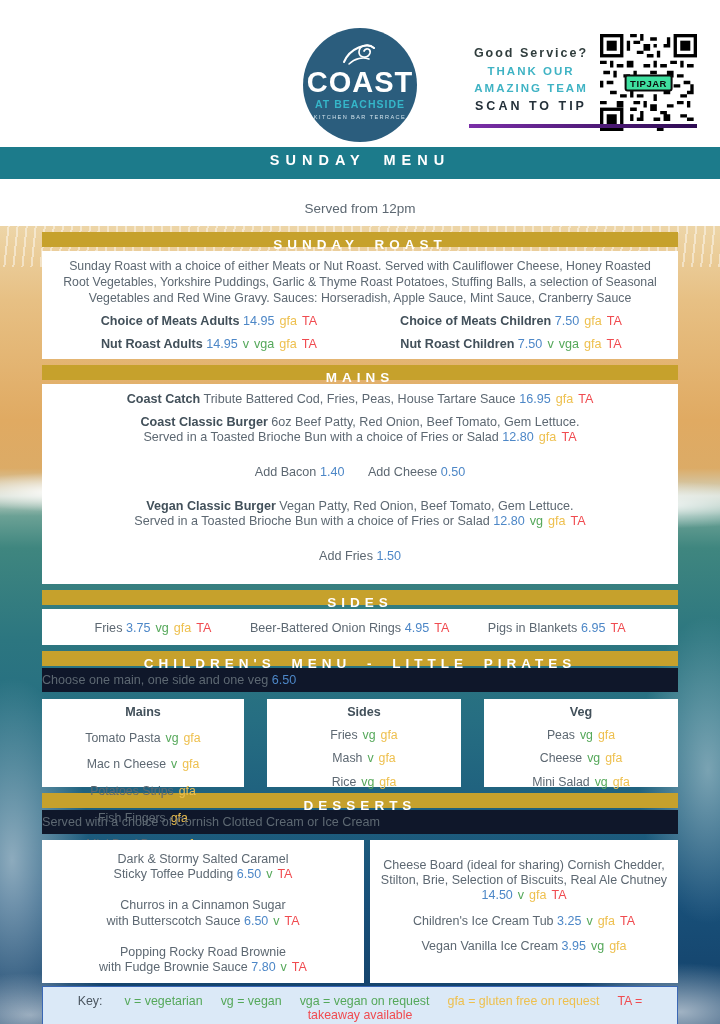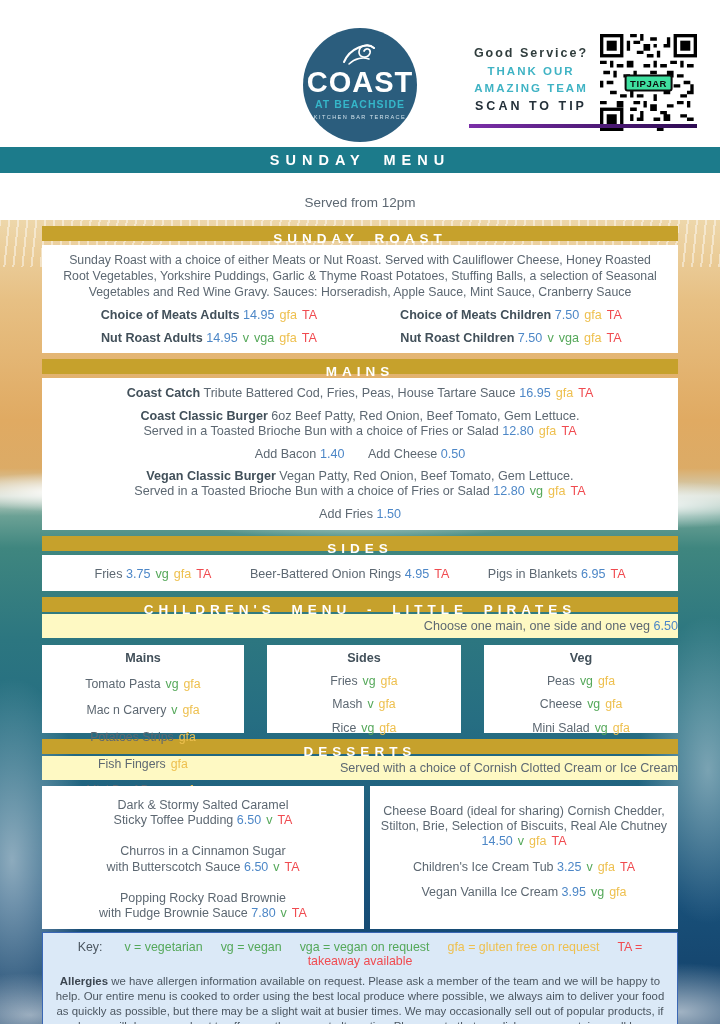--- a/index.html
+++ b/index.html
@@ -49,21 +49,21 @@
   .qr svg{display:block; width:97px; height:97px;}
   .qr-label{
     position:absolute; left:50%; top:50%; transform:translate(-50%,-50%);
     background:#3fe0a0; border:2px solid #0c0c0c; border-radius:3px;
     font-size:9.5px; font-weight:bold; color:#0c0c0c; padding:1px 4px; letter-spacing:.5px;
   }
   .purple-line{position:absolute; right:23px; top:124px; width:228px; height:4px;
     background:linear-gradient(90deg,#7b2fa8,#2d0a52);}
   
   .teal-banner{
-    height:26px; line-height:26px; background:var(--teal); color:#fff;
+    height:32px; line-height:26px; background:var(--teal); color:#fff;
     text-align:center; font-weight:bold; font-size:14.5px; letter-spacing:6px; word-spacing:8px;
   }
   .served{background:#fff; text-align:center; color:var(--txt); font-size:13.5px; padding:22px 0 10px;}
   .content{padding:0 42px;}
   .gold-banner{
     margin-top:6px; height:15px; line-height:25px; background:var(--gold); color:#fff;
     text-align:center; font-weight:bold; font-size:13.5px; letter-spacing:5px; word-spacing:7px;
   }
   .card{background:#fff; margin-top:4px; padding:8px 16px; text-align:center;}
   
@@ -72,24 +72,24 @@
   .ds{color:var(--txt);}
   .pr{color:var(--blue);}
   .tag{margin-left:5px; font-weight:normal;}
   .tag-v,.tag-vg,.tag-vga{color:var(--green);}
   .tag-gfa{color:var(--gfaC);}
   .tag-ta{color:var(--taC);}
   .roast-grid{display:grid; grid-template-columns:1fr 1fr; row-gap:9px; margin-top:7px; font-size:12.6px;}
   .mi{font-size:12.6px; line-height:1.18; margin-top:8px;}
   .mi:first-child{margin-top:0;}
   .mi .ds{line-height:1.18;}
-  .addon{display:inline-block; margin:0 10px; color:var(--txt); font-size:12.6px;}
+  .addon{display:inline-block; margin:12px 10px; color:var(--txt); font-size:12.6px;}
   .sides-card{padding:9px 10px;}
   .side-entry{display:inline-block; margin:0 17px; font-size:12.6px;}
-  .note-strip{background:#fef9c3; margin-top:2px; text-align:right; color:var(--txt); font-size:12.6px; padding:5px 0;}
+  .note-strip{background:#0f172a; margin-top:2px; text-align:left; color:var(--txt); font-size:12.6px; padding:5px 0;}
   
   .kid-row{display:flex; gap:23px; margin-top:7px;}
   .kid-box{background:#fff; height:88px; padding:6px 4px; text-align:center;}
   .kid-box.b1{flex:0 0 202px;}
   .kid-box.b2,.kid-box.b3{flex:1;}
   .kid-head{font-weight:bold; color:var(--ink); font-size:12.6px; margin-bottom:2px;}
   .kid-item{color:var(--txt); font-size:12.3px; line-height:1.1; margin-top:13px;}
   .b2 .kid-item,.b3 .kid-item{margin-top:10px;}
   
   .dessert-row{display:flex; gap:6px; margin-top:6px; align-items:stretch;}
@@ -192,21 +192,21 @@
     <span class="side-entry"><span class="ds">Beer-Battered Onion Rings</span> <span class="pr">4.95</span><span class="tags"><span class="tag tag-ta">TA</span></span></span>
     <span class="side-entry"><span class="ds">Pigs in Blankets</span> <span class="pr">6.95</span><span class="tags"><span class="tag tag-ta">TA</span></span></span>
   </div>
 
   <div class="gold-banner">CHILDREN'S MENU - LITTLE PIRATES</div>
   <div class="note-strip"><span class="ds">Choose one main, one side and one veg</span> <span class="pr">6.50</span></div>
   <div class="kid-row">
     <div class="kid-box b1">
       <div class="kid-head">Mains</div>
       <p class="kid-item"><span>Tomato Pasta</span><span class="tags"><span class="tag tag-vg">vg</span><span class="tag tag-gfa">gfa</span></span></p>
-      <p class="kid-item"><span>Mac n Carvery</span><span class="tags"><span class="tag tag-v">v</span><span class="tag tag-gfa">gfa</span></span></p>
+      <p class="kid-item"><span>Mac n Cheese</span><span class="tags"><span class="tag tag-v">v</span><span class="tag tag-gfa">gfa</span></span></p>
       <p class="kid-item"><span>Potatoes Strips</span><span class="tags"><span class="tag tag-gfa">gfa</span></span></p>
       <p class="kid-item"><span>Fish Fingers</span><span class="tags"><span class="tag tag-gfa">gfa</span></span></p>
       <p class="kid-item"><span>Mini Beef Burger</span><span class="tags"><span class="tag tag-gfa">gfa</span></span></p>
     </div>
     <div class="kid-box b2">
       <div class="kid-head">Sides</div>
       <p class="kid-item"><span>Fries</span><span class="tags"><span class="tag tag-vg">vg</span><span class="tag tag-gfa">gfa</span></span></p>
       <p class="kid-item"><span>Mash</span><span class="tags"><span class="tag tag-v">v</span><span class="tag tag-gfa">gfa</span></span></p>
       <p class="kid-item"><span>Rice</span><span class="tags"><span class="tag tag-vg">vg</span><span class="tag tag-gfa">gfa</span></span></p>
     </div>

